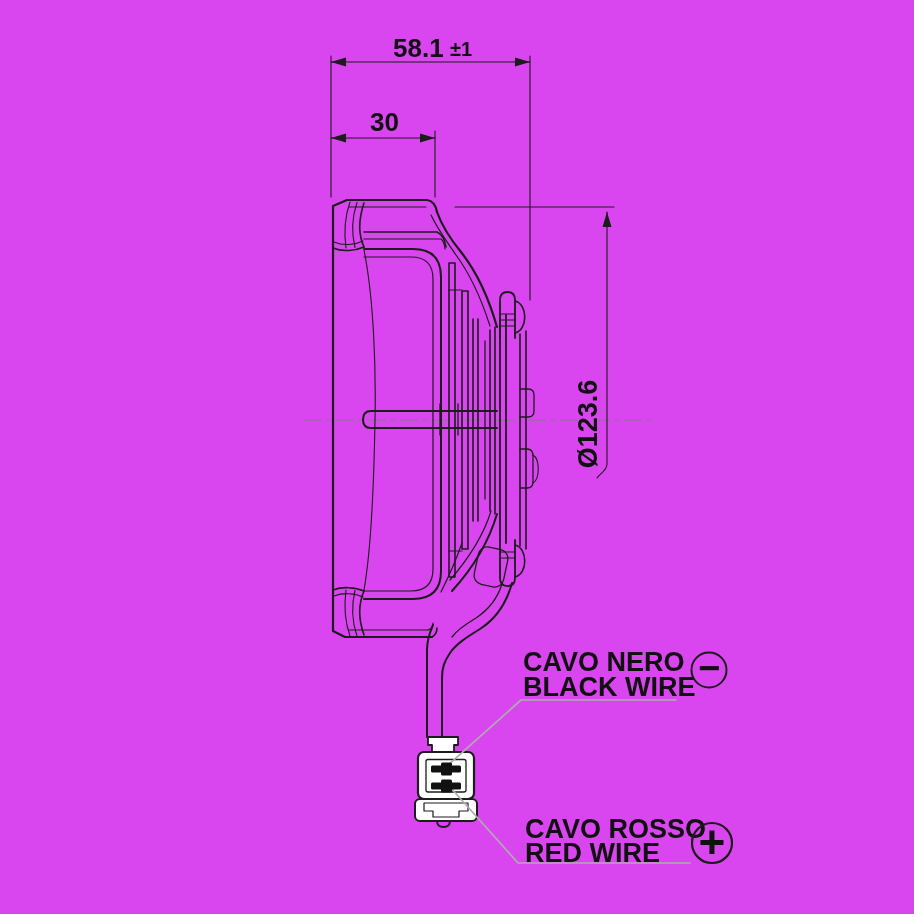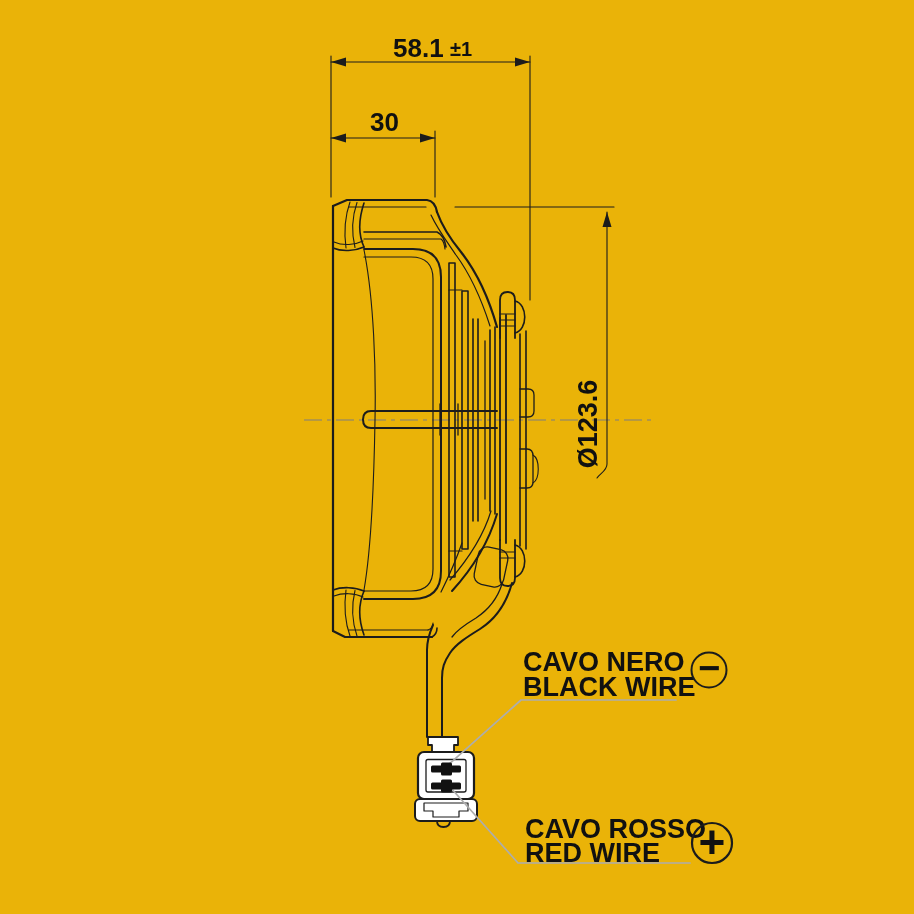--- a/index.html
+++ b/index.html
@@ -1,16 +1,16 @@
 <!DOCTYPE html>
 <html><head>
 <meta charset="utf-8">
 <style>
   html,body{margin:0;padding:0;background:#ffffff;}
-  .canvas{position:relative;width:914px;height:914px;background:#eab308;overflow:hidden;}
+  .canvas{position:relative;width:914px;height:914px;background:#d946ef;overflow:hidden;}
   svg{position:absolute;inset:0;}
   .ln{fill:none;stroke:#1c1c1c;stroke-linecap:round;stroke-linejoin:round;}
   .w1{stroke-width:1.1}.w12{stroke-width:1.2}.w13{stroke-width:1.3}
   .w16{stroke-width:1.6}.w18{stroke-width:1.8}.w2{stroke-width:2}.w22{stroke-width:2.2}
   .dim{fill:none;stroke:#1c1c1c;stroke-width:1.1;stroke-linecap:round;}
   .arr{fill:#1c1c1c;stroke:none;}
   .leader{fill:none;stroke:#adadad;stroke-width:1.7;stroke-linecap:round;stroke-linejoin:round;}
   .cl{fill:none;stroke:#7e7e7e;stroke-width:1.2;stroke-dasharray:18 5 4 5;}
   .txt{font-family:"Liberation Sans","DejaVu Sans",sans-serif;font-weight:bold;fill:#111111;}
   .fillw{fill:#ffffff;}

